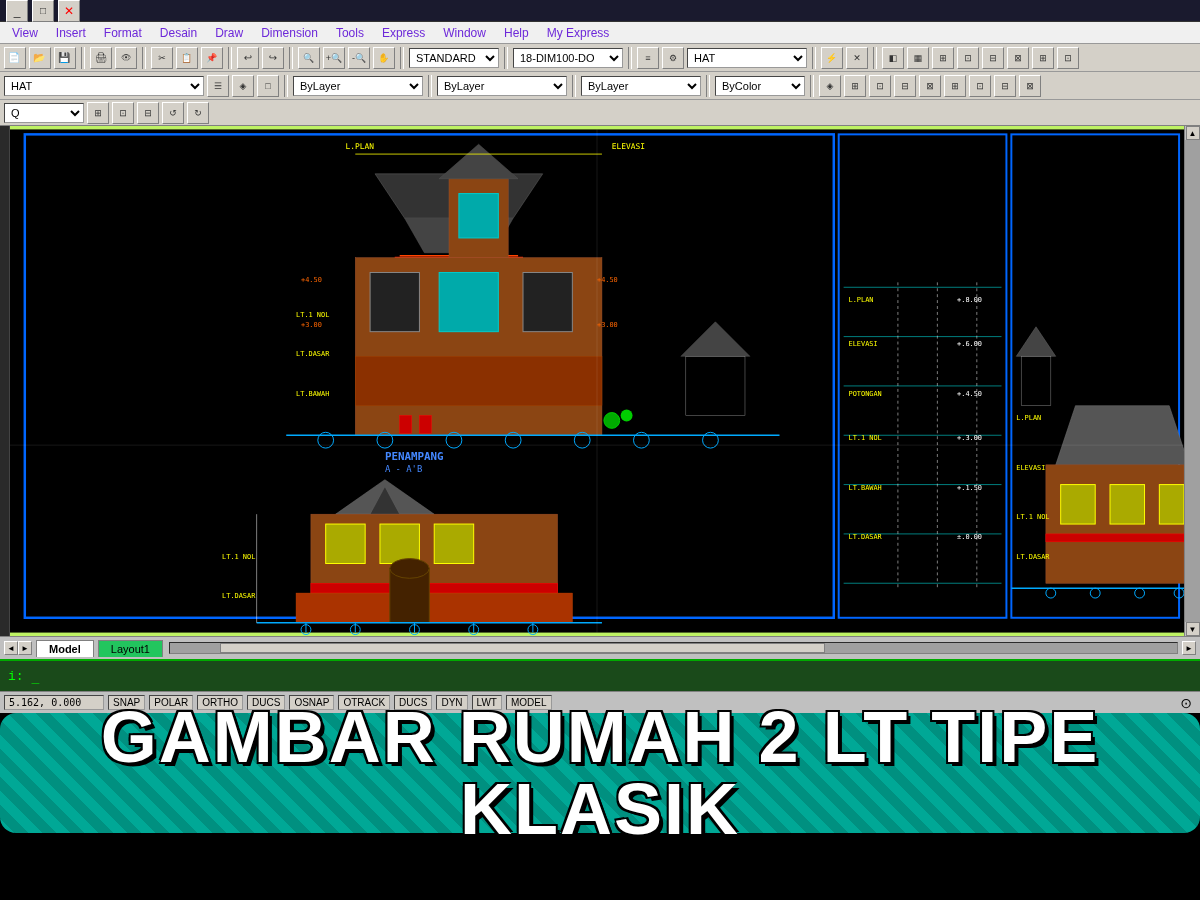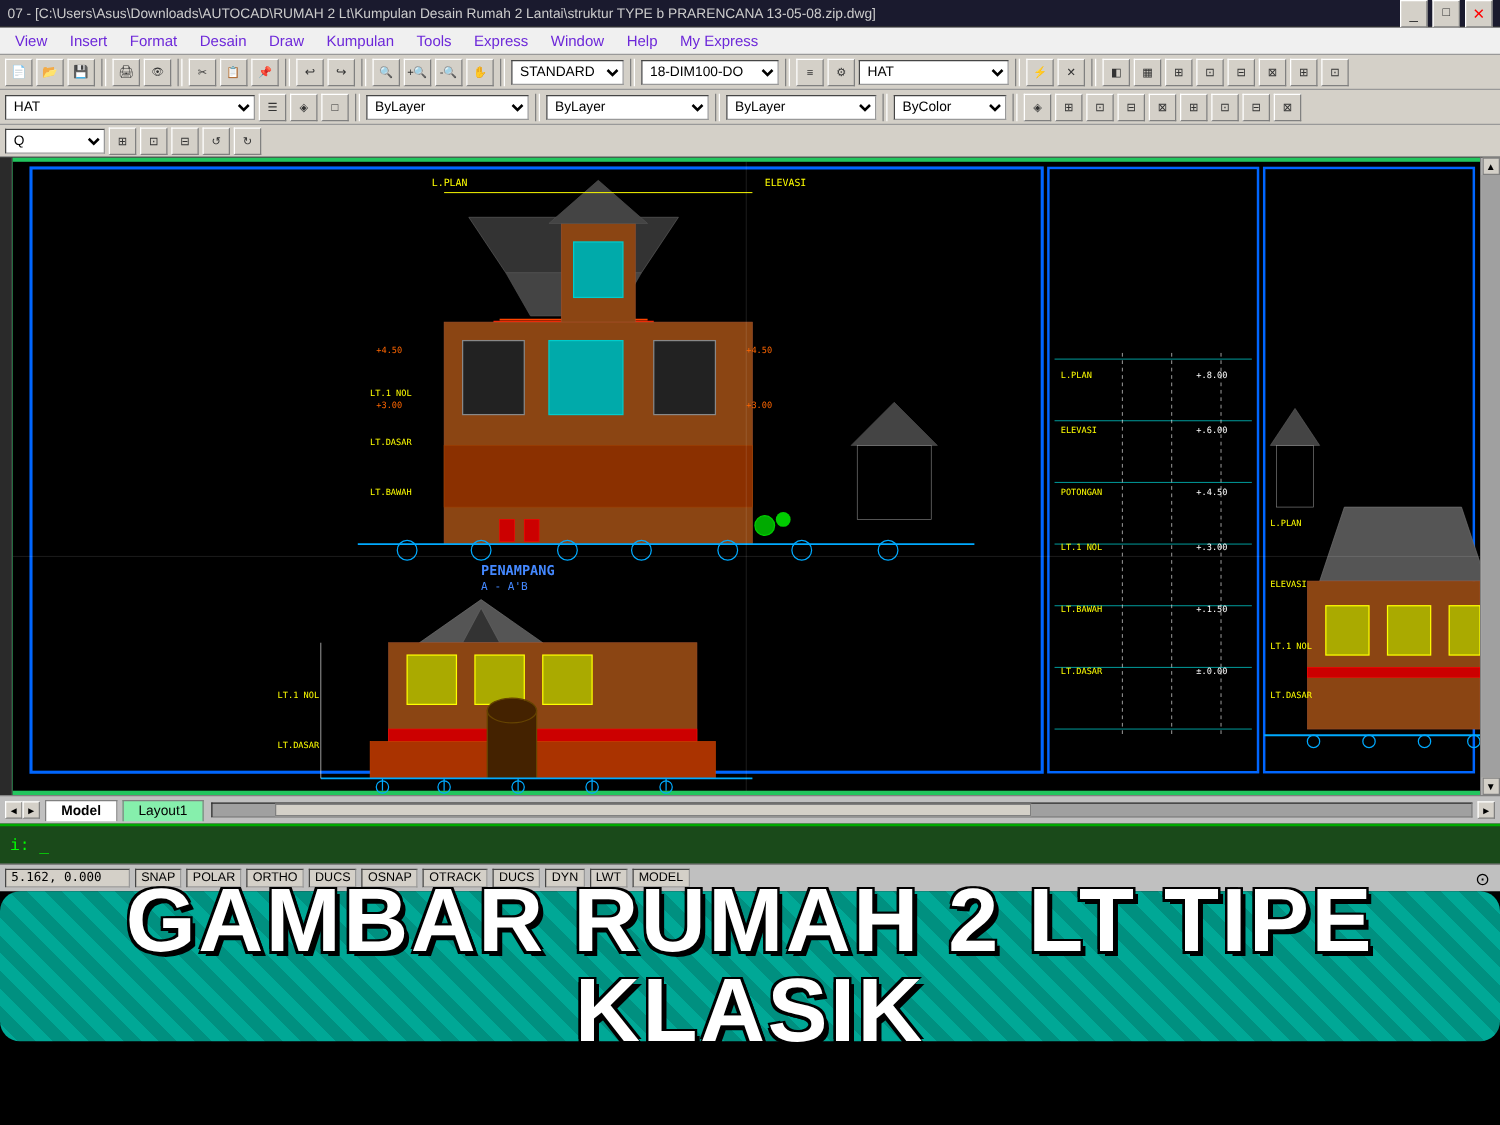--- a/index.html
+++ b/index.html
@@ -117,35 +117,35 @@
       display: flex;
       flex-direction: column;
       align-items: center;
       padding-top: 4px;
       gap: 2px;
     }
 
     
     #drawing-canvas {
       flex: 1;
-      background: #22c55e;
+      background: #bef264;
       position: relative;
       overflow: hidden;
     }
 
     
     #cad-svg {
       position: absolute;
       top: 0; left: 0;
       width: 100%; height: 100%;
     }
     .tab {
       padding: 2px 12px;
       font-size: 11px;
-      background: #86efac;
+      background: #22c55e;
       border: 1px solid #808080;
       border-bottom: none;
       cursor: pointer;
       margin-right: 2px;
     }
     .tab.active {
       background: #fff;
       font-weight: bold;
     }
     .scroll-btn {
@@ -245,35 +245,34 @@
     .vscroll-track {
       flex: 1;
       width: 100%;
       background: #a0a0a0;
     }
   </style>
 </head>
 <body>
 
 <div id="title-bar">
-  <span>07 - [C:\Users\Asus\Downloads\AUTOCAD\RUMAH 2 Lt\Kumpulan Desain Rumah 2 Lantai\struktur TYPE b PRARENCANA 13-05-08.zip.dwg]</span>
   <div style="display:flex;gap:4px;">
     <div class="toolbar-btn" style="font-size:12px;">_</div>
     <div class="toolbar-btn" style="font-size:10px;">□</div>
     <div class="toolbar-btn" style="font-size:12px;color:red;">✕</div>
   </div>
 </div>
 
 <div id="menu-bar">
   <div class="menu-item">View</div>
   <div class="menu-item">Insert</div>
   <div class="menu-item">Format</div>
   <div class="menu-item">Desain</div>
   <div class="menu-item">Draw</div>
-  <div class="menu-item">Kumpulan</div>
+  <div class="menu-item">Dimension</div>
   <div class="menu-item">Tools</div>
   <div class="menu-item">Express</div>
   <div class="menu-item">Window</div>
   <div class="menu-item">Help</div>
   <div class="menu-item">My Express</div>
 </div>
 
 <div id="toolbar1">
 
   <div class="toolbar-btn">📄</div>

